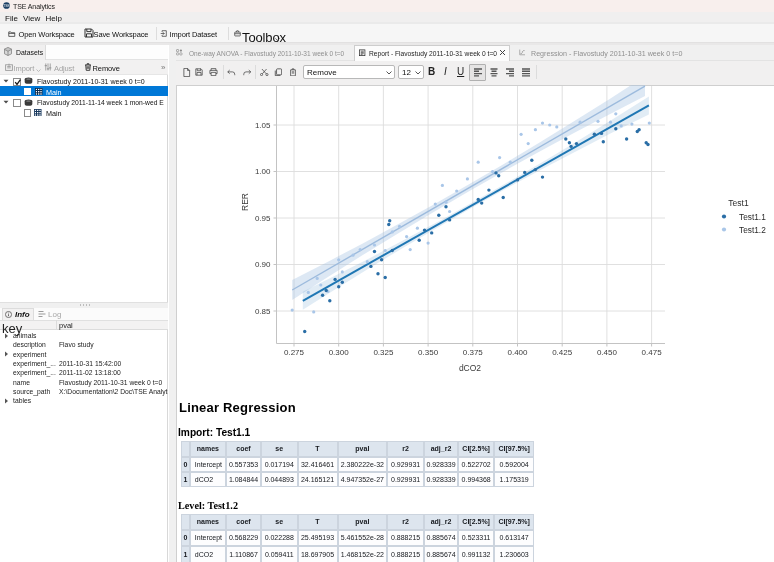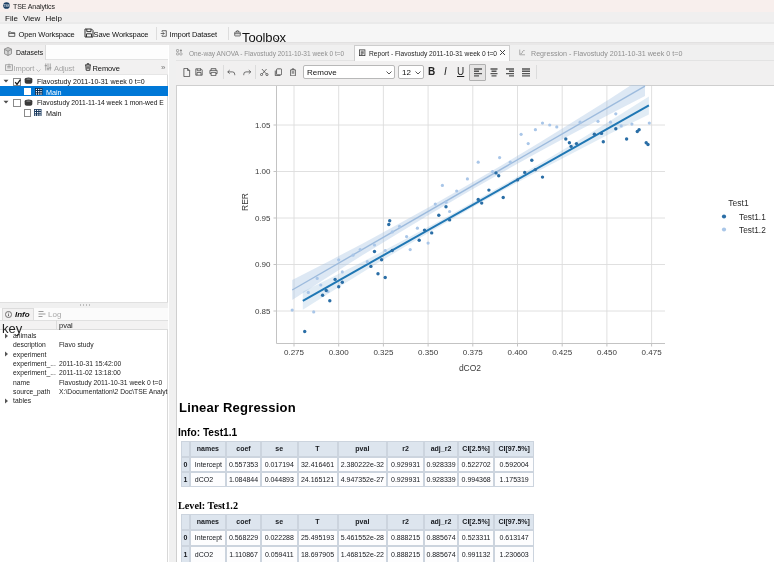--- a/index.html
+++ b/index.html
@@ -378,21 +378,21 @@
 <text x="270.5" y="127.8" font-size="8" fill="#3b3b3b" text-anchor="end" font-family="Liberation Sans, sans-serif">1.05</text>
 <text x="470" y="371" font-size="8.5" fill="#3b3b3b" text-anchor="middle" font-family="Liberation Sans, sans-serif">dCO2</text>
 <text x="245" y="205" font-size="8.5" fill="#3b3b3b" text-anchor="middle" font-family="Liberation Sans, sans-serif" transform="rotate(-90 245 202)">RER</text>
 <text x="738.5" y="205.5" font-size="8.5" fill="#2b2b2b" text-anchor="middle" font-family="Liberation Sans, sans-serif">Test1</text>
 <circle cx="724" cy="216.5" r="2.1" fill="#2a6ea6"></circle>
 <text x="739" y="219.8" font-size="8.3" fill="#2b2b2b" font-family="Liberation Sans, sans-serif">Test1.1</text>
 <circle cx="724" cy="229.5" r="2.1" fill="#a9c6e8"></circle>
 <text x="739" y="232.8" font-size="8.3" fill="#2b2b2b" font-family="Liberation Sans, sans-serif">Test1.2</text>
 </svg>
 <div class="abs" style="left:179px;top:400px;font-size:13px;letter-spacing:0.2px;font-weight:bold;color:#000;">Linear Regression</div>
-<div class="abs" style="left:178px;top:426.5px;font-size:10.2px;font-weight:bold;color:#000;">Info: Test1.1</div>
+<div class="abs" style="left:178px;top:426.5px;font-size:10.2px;font-weight:bold;color:#000;">Import: Test1.1</div>
 <div class="abs" style="left:181px;top:440.5px;width:353px;height:46.9px;background:#fff;"></div>
 <div class="abs" style="left:181px;top:440.5px;width:8.8px;height:16.1px;background:#dde5ee;border:1px solid #ccd4de;display:flex;align-items:center;justify-content:center;font-size:7px;font-weight:bold;color:#15181d;white-space:nowrap;"></div>
 <div class="abs" style="left:189.8px;top:440.5px;width:36.2px;height:16.1px;background:#dde5ee;border:1px solid #ccd4de;display:flex;align-items:center;justify-content:center;font-size:7px;font-weight:bold;color:#15181d;white-space:nowrap;">names</div>
 <div class="abs" style="left:226px;top:440.5px;width:35.0px;height:16.1px;background:#dde5ee;border:1px solid #ccd4de;display:flex;align-items:center;justify-content:center;font-size:7px;font-weight:bold;color:#15181d;white-space:nowrap;">coef</div>
 <div class="abs" style="left:261px;top:440.5px;width:36.5px;height:16.1px;background:#dde5ee;border:1px solid #ccd4de;display:flex;align-items:center;justify-content:center;font-size:7px;font-weight:bold;color:#15181d;white-space:nowrap;">se</div>
 <div class="abs" style="left:297.5px;top:440.5px;width:40.0px;height:16.1px;background:#dde5ee;border:1px solid #ccd4de;display:flex;align-items:center;justify-content:center;font-size:7px;font-weight:bold;color:#15181d;white-space:nowrap;">T</div>
 <div class="abs" style="left:337.5px;top:440.5px;width:49.7px;height:16.1px;background:#dde5ee;border:1px solid #ccd4de;display:flex;align-items:center;justify-content:center;font-size:7px;font-weight:bold;color:#15181d;white-space:nowrap;">pval</div>
 <div class="abs" style="left:387.2px;top:440.5px;width:36.8px;height:16.1px;background:#dde5ee;border:1px solid #ccd4de;display:flex;align-items:center;justify-content:center;font-size:7px;font-weight:bold;color:#15181d;white-space:nowrap;">r2</div>
 <div class="abs" style="left:424px;top:440.5px;width:34.0px;height:16.1px;background:#dde5ee;border:1px solid #ccd4de;display:flex;align-items:center;justify-content:center;font-size:7px;font-weight:bold;color:#15181d;white-space:nowrap;">adj_r2</div>
 <div class="abs" style="left:458px;top:440.5px;width:36.3px;height:16.1px;background:#dde5ee;border:1px solid #ccd4de;display:flex;align-items:center;justify-content:center;font-size:7px;font-weight:bold;color:#15181d;white-space:nowrap;">CI[2.5%]</div>

